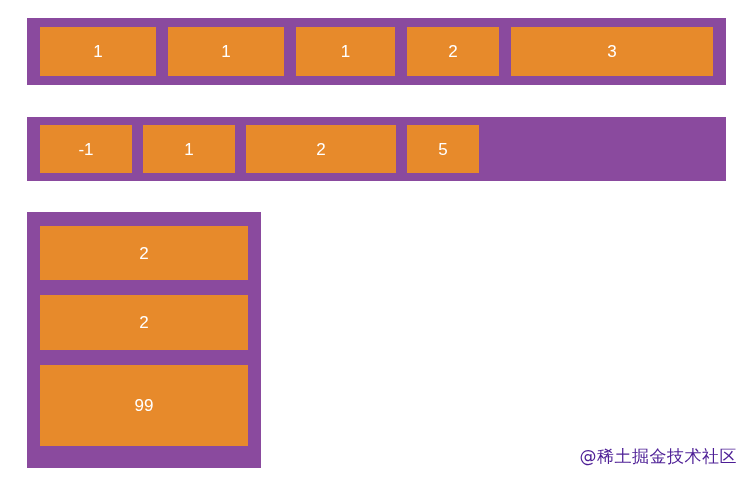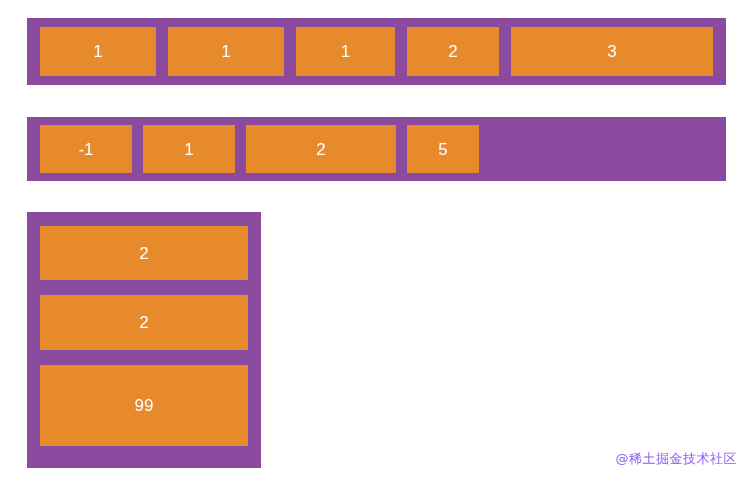--- a/index.html
+++ b/index.html
@@ -88,22 +88,22 @@
     padding: 14px 13px;
   }
   #column-one .flex-item { margin-bottom: 15px; }
   #column-one .flex-item:last-child { margin-bottom: 8px; }
 
   
   .watermark {
     position: absolute;
     right: 14px;
     bottom: 12px;
-    color: #8b5cf6;
-    font-size: 13px;
+    color: #4c1d95;
+    font-size: 17px;
     letter-spacing: 0.5px;
     user-select: none;
     white-space: nowrap;
     font-family: "DejaVu Sans", sans-serif;
   }
 </style>
 </head>
 <body>
 
 <div class="stage">

